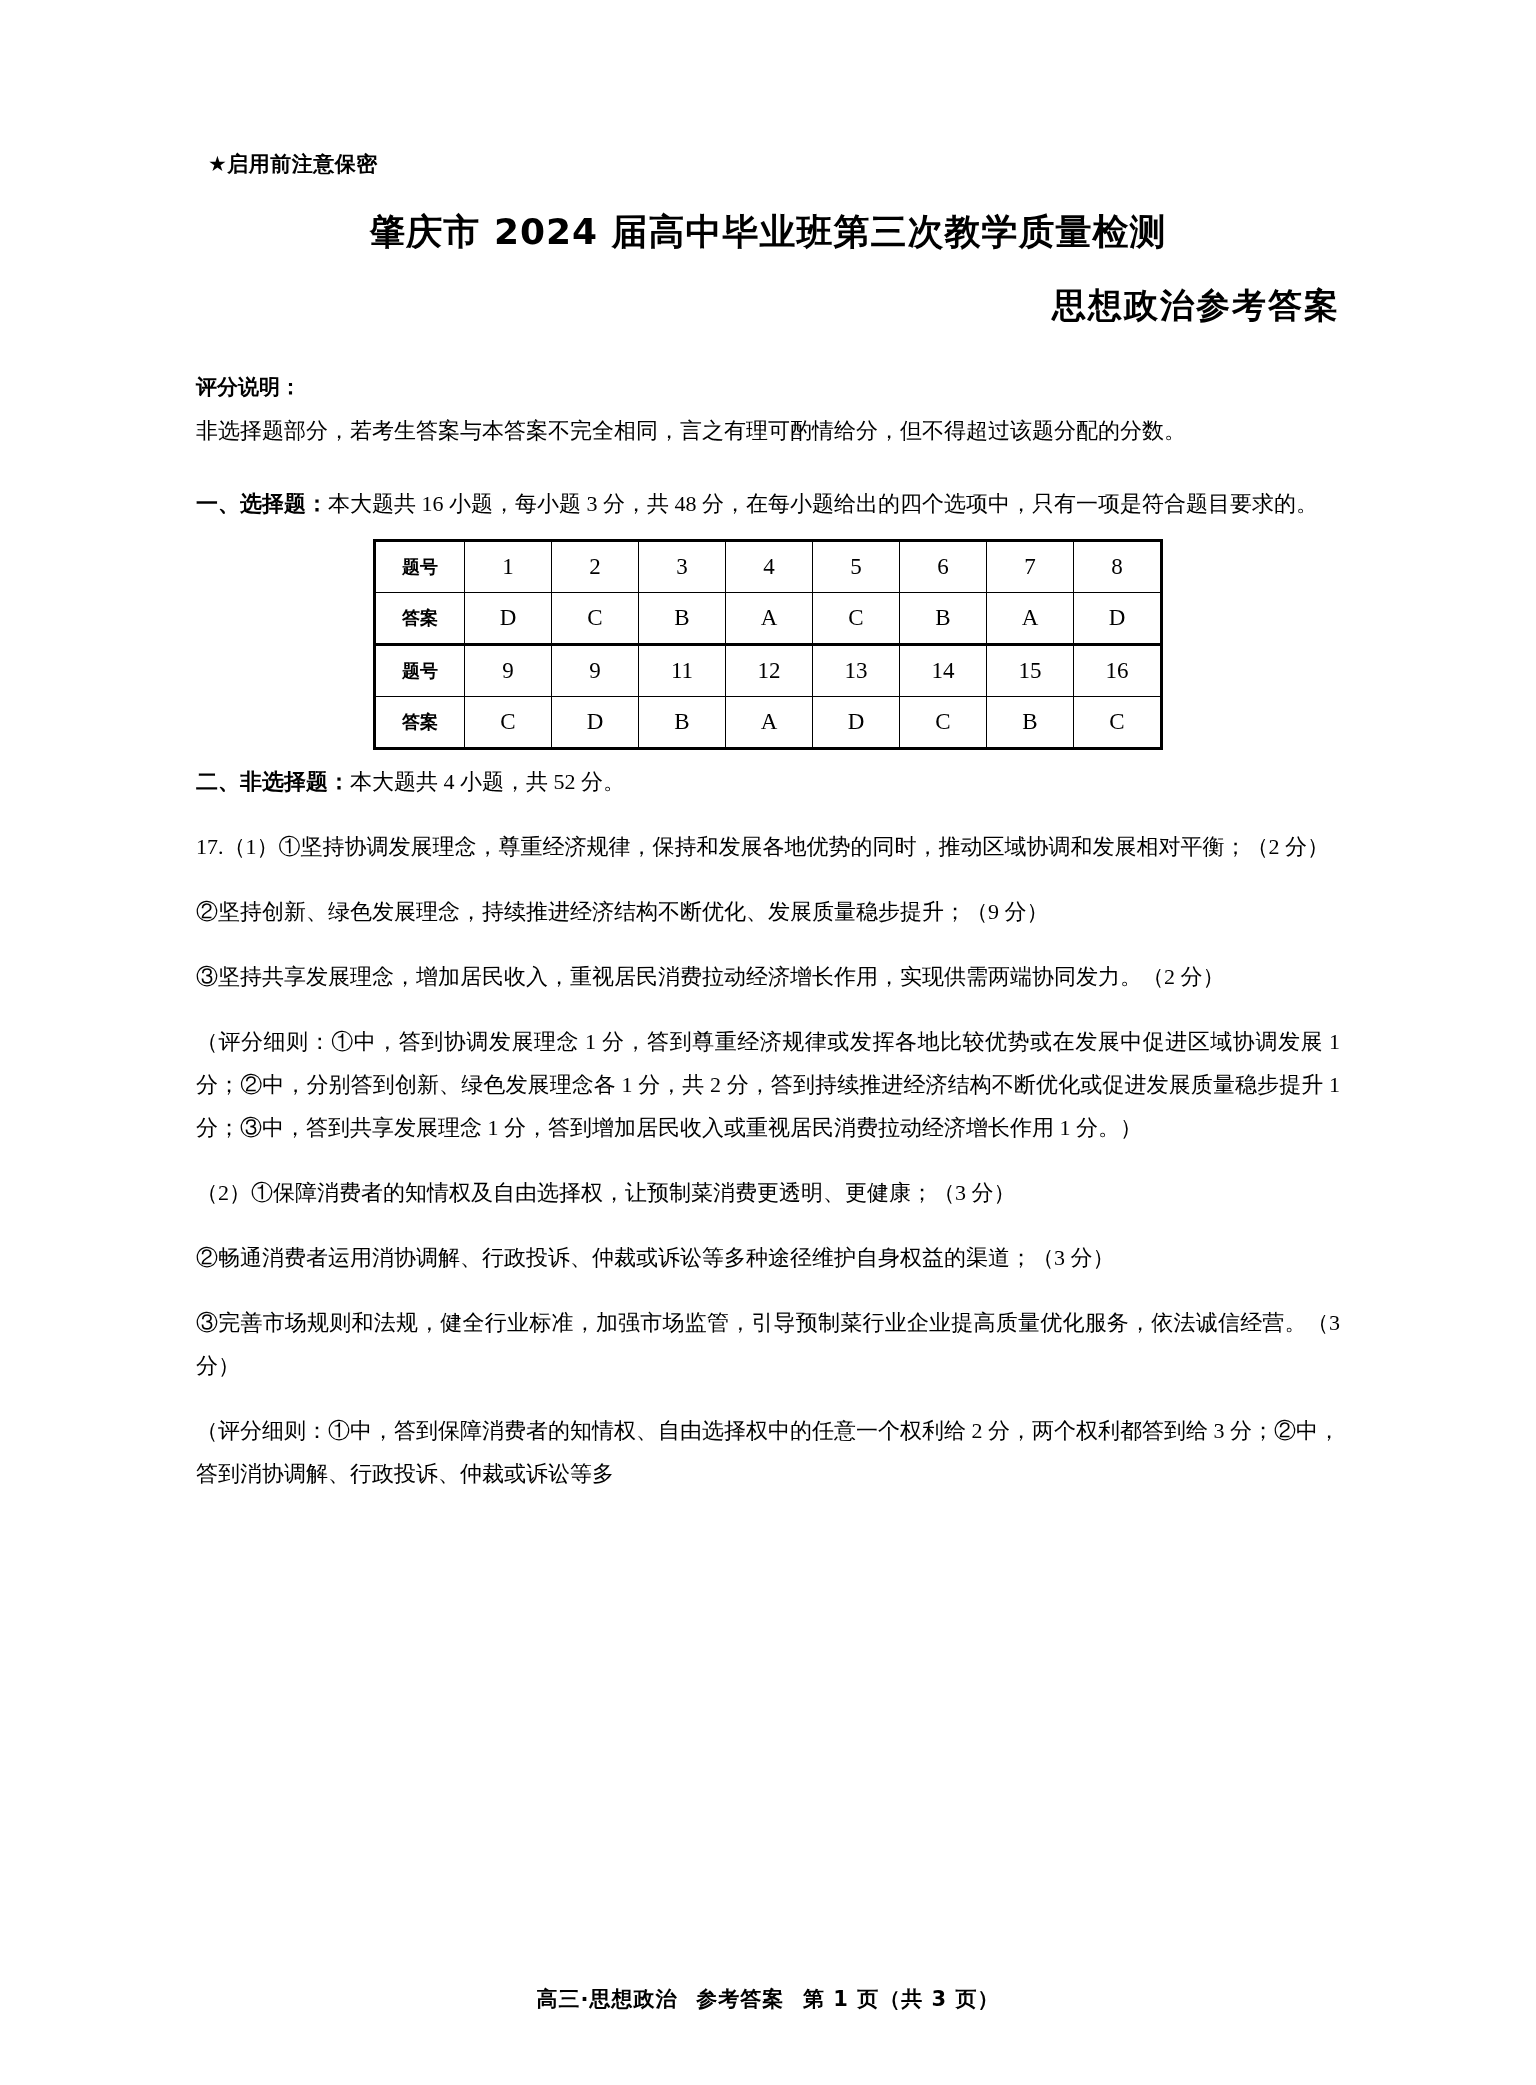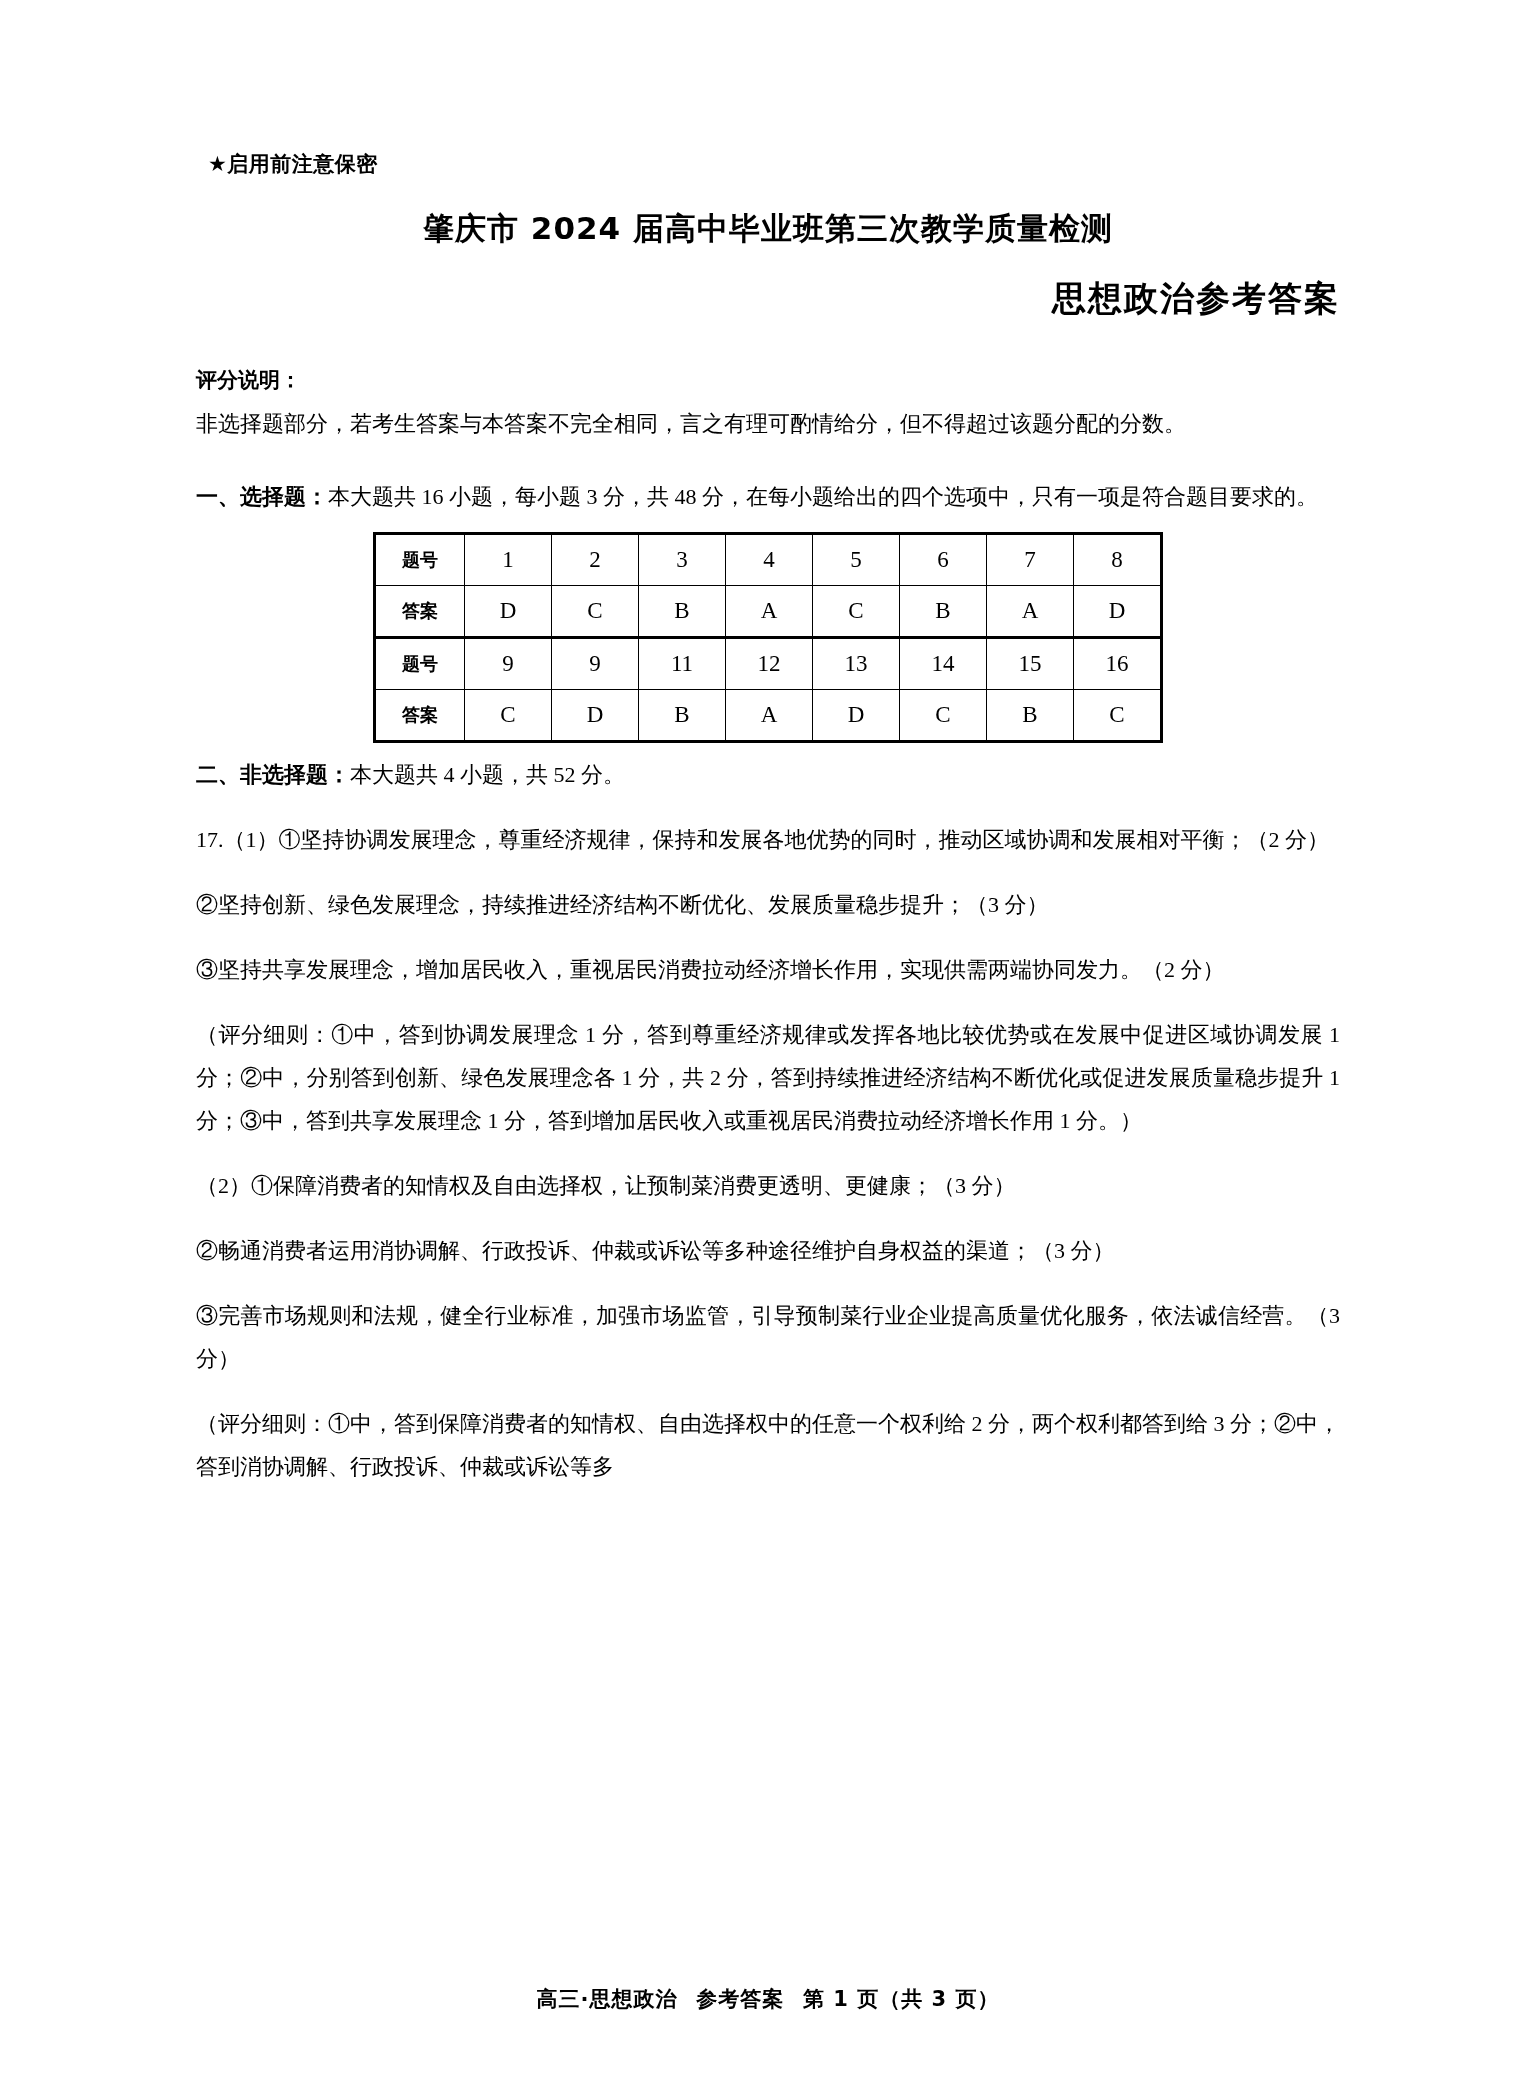--- a/index.html
+++ b/index.html
@@ -26,21 +26,21 @@
     font-family: "DejaVu Sans", "Liberation Sans", sans-serif;
     font-weight: bold;
     font-size: 21px;
     letter-spacing: 0.5px;
     margin: 0 0 30px 12px;
   }
   .title-main {
     text-align: center;
     font-family: "DejaVu Sans", "Liberation Sans", sans-serif;
     font-weight: bold;
-    font-size: 31px;
+    font-size: 36px;
     letter-spacing: 1px;
     margin: 0 0 26px 0;
   }
   .title-sub {
     text-align: right;
     font-family: "DejaVu Sans", "Liberation Sans", sans-serif;
     font-weight: bold;
     font-size: 34px;
     letter-spacing: 2px;
     margin: 0 0 44px 0;
@@ -204,21 +204,21 @@
       </tbody>
     </table>
   </div>
 
   <p class="section-head">
     <b>二、非选择题：</b><span>本大题共 4 小题，共 52 分。</span>
   </p>
 
   <div class="q-block">
     <p class="q-line q-first">17.（1）①坚持协调发展理念，尊重经济规律，保持和发展各地优势的同时，推动区域协调和发展相对平衡；（2 分）</p>
-    <p class="q-line">②坚持创新、绿色发展理念，持续推进经济结构不断优化、发展质量稳步提升；（3 分）</p>
+    <p class="q-line">②坚持创新、绿色发展理念，持续推进经济结构不断优化、发展质量稳步提升；（9 分）</p>
     <p class="q-line">③坚持共享发展理念，增加居民收入，重视居民消费拉动经济增长作用，实现供需两端协同发力。（2 分）</p>
     <p class="q-line">（评分细则：①中，答到协调发展理念 1 分，答到尊重经济规律或发挥各地比较优势或在发展中促进区域协调发展 1 分；②中，分别答到创新、绿色发展理念各 1 分，共 2 分，答到持续推进经济结构不断优化或促进发展质量稳步提升 1 分；③中，答到共享发展理念 1 分，答到增加居民收入或重视居民消费拉动经济增长作用 1 分。）</p>
     <p class="q-line">（2）①保障消费者的知情权及自由选择权，让预制菜消费更透明、更健康；（3 分）</p>
     <p class="q-line">②畅通消费者运用消协调解、行政投诉、仲裁或诉讼等多种途径维护自身权益的渠道；（3 分）</p>
     <p class="q-line">③完善市场规则和法规，健全行业标准，加强市场监管，引导预制菜行业企业提高质量优化服务，依法诚信经营。（3 分）</p>
     <p class="q-line">（评分细则：①中，答到保障消费者的知情权、自由选择权中的任意一个权利给 2 分，两个权利都答到给 3 分；②中，答到消协调解、行政投诉、仲裁或诉讼等多</p>
   </div>
 
   <div class="footer">
     <b>高三·思想政治</b>&nbsp;&nbsp;&nbsp;<b>参考答案</b>&nbsp;&nbsp;&nbsp;<span class="pg">第 1 页（共 3 页）</span>

